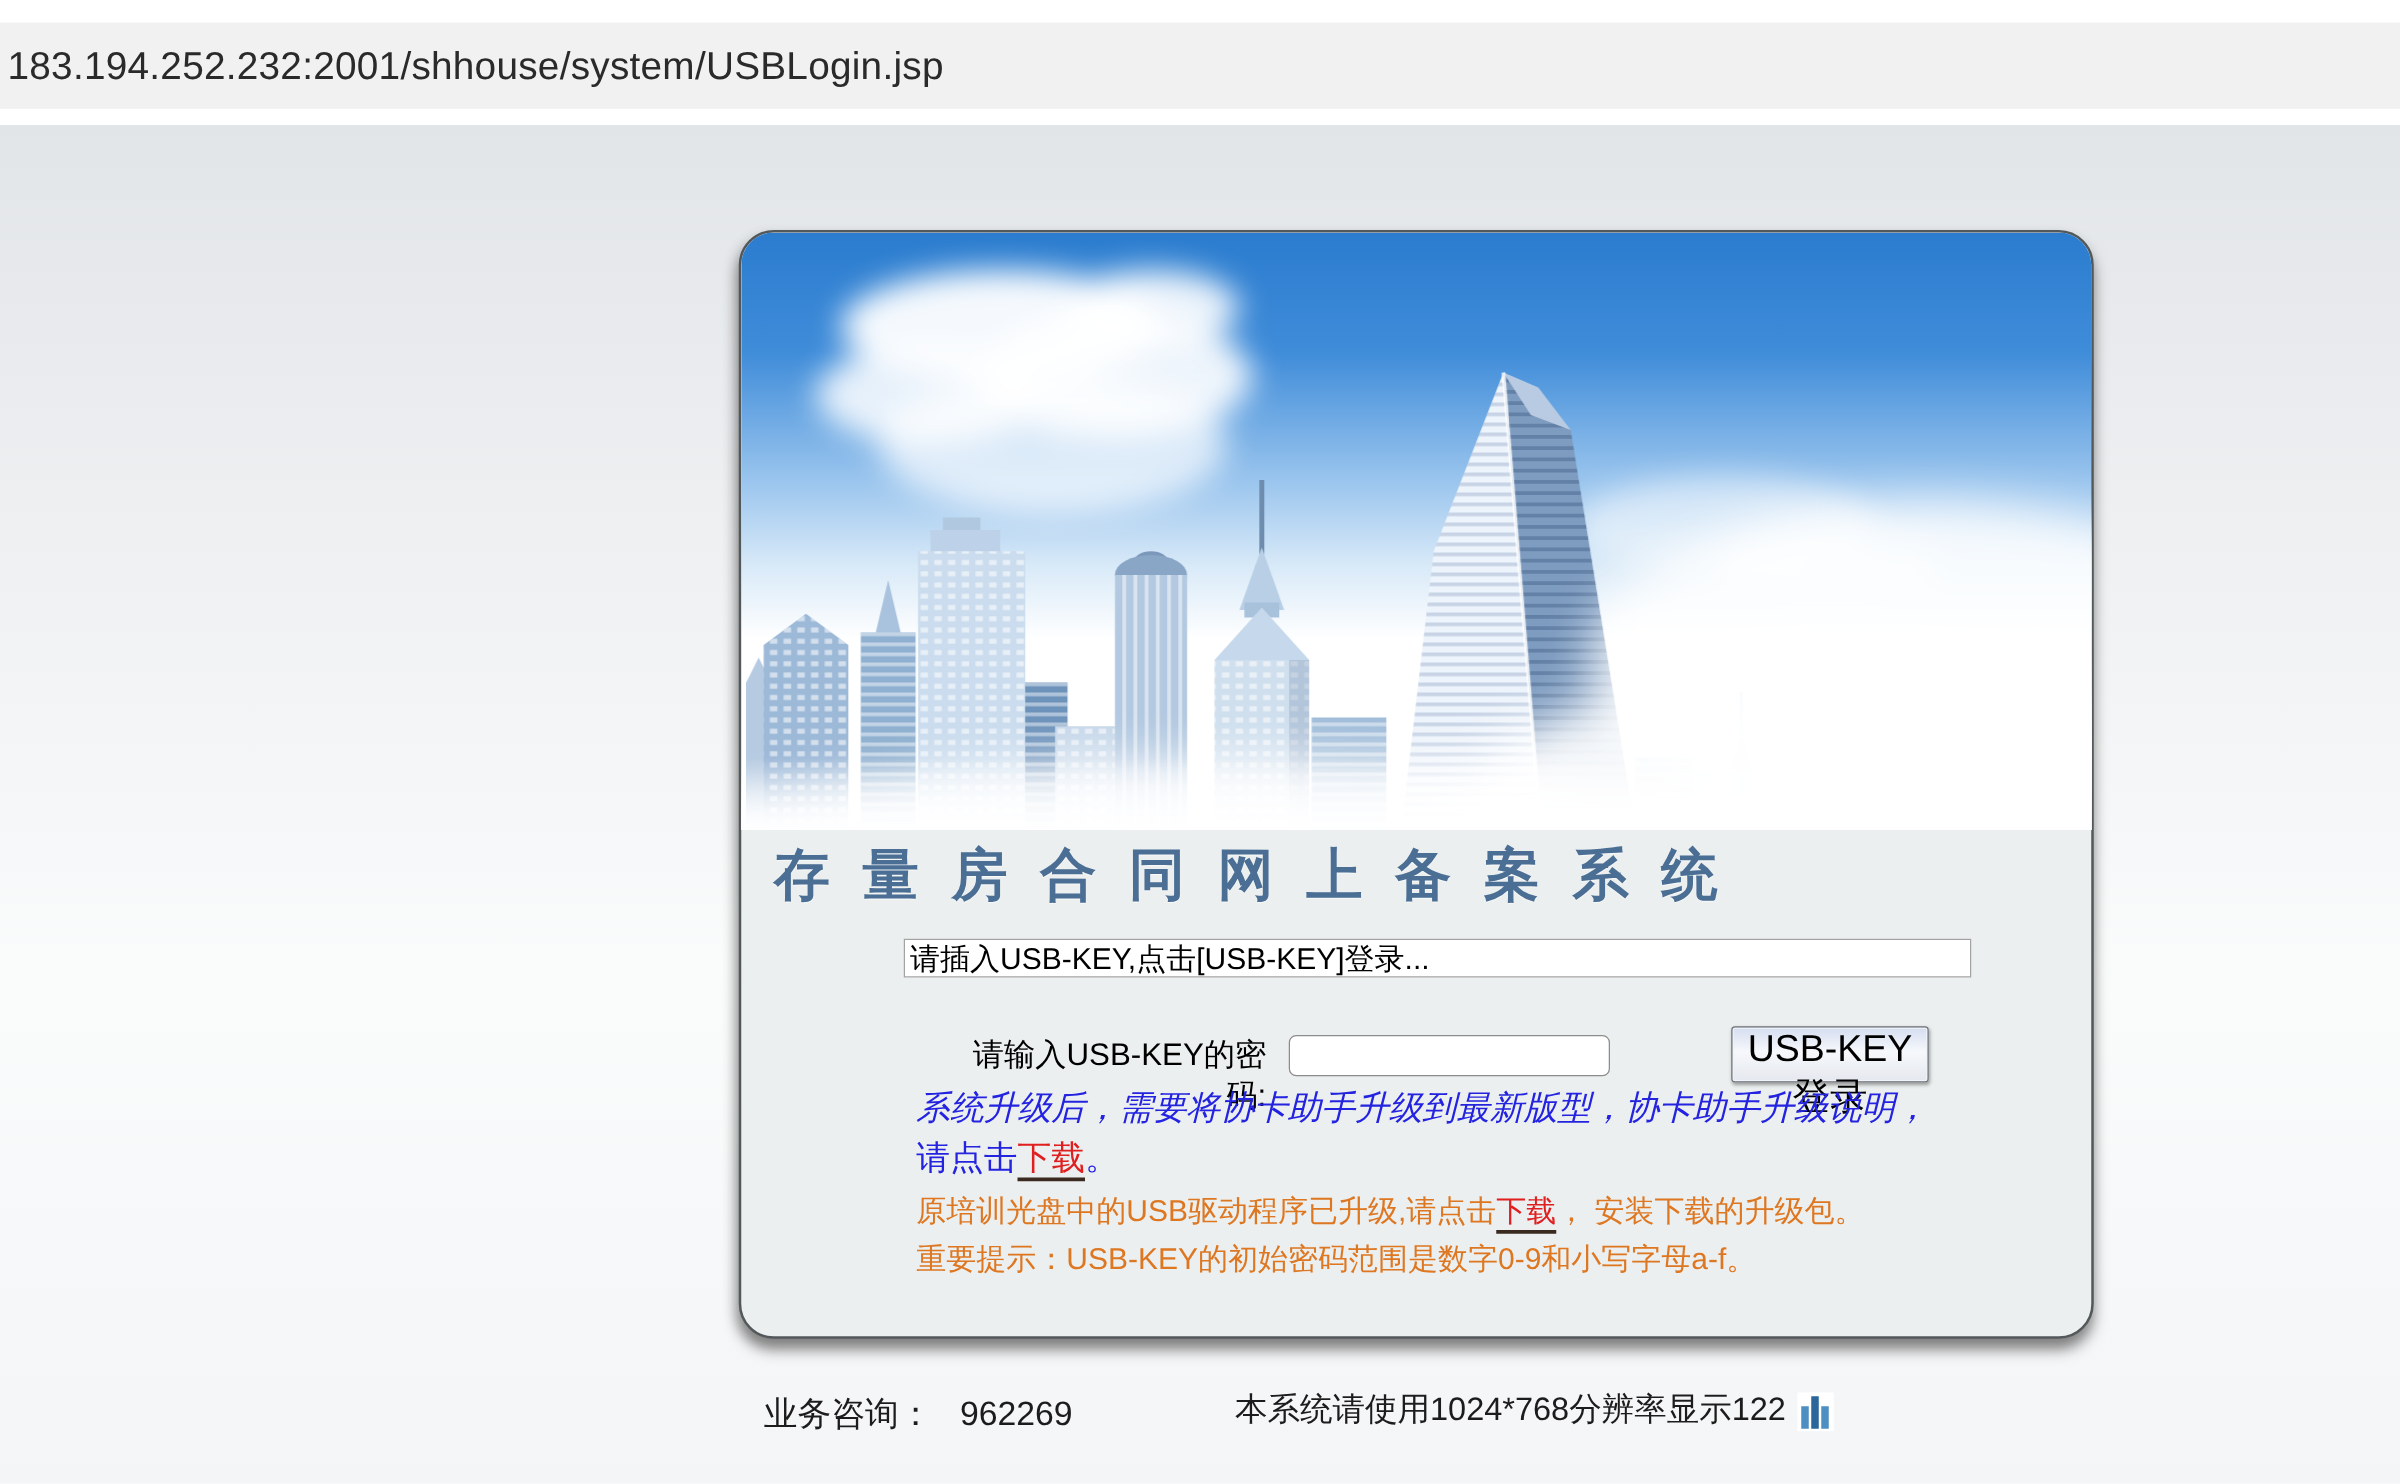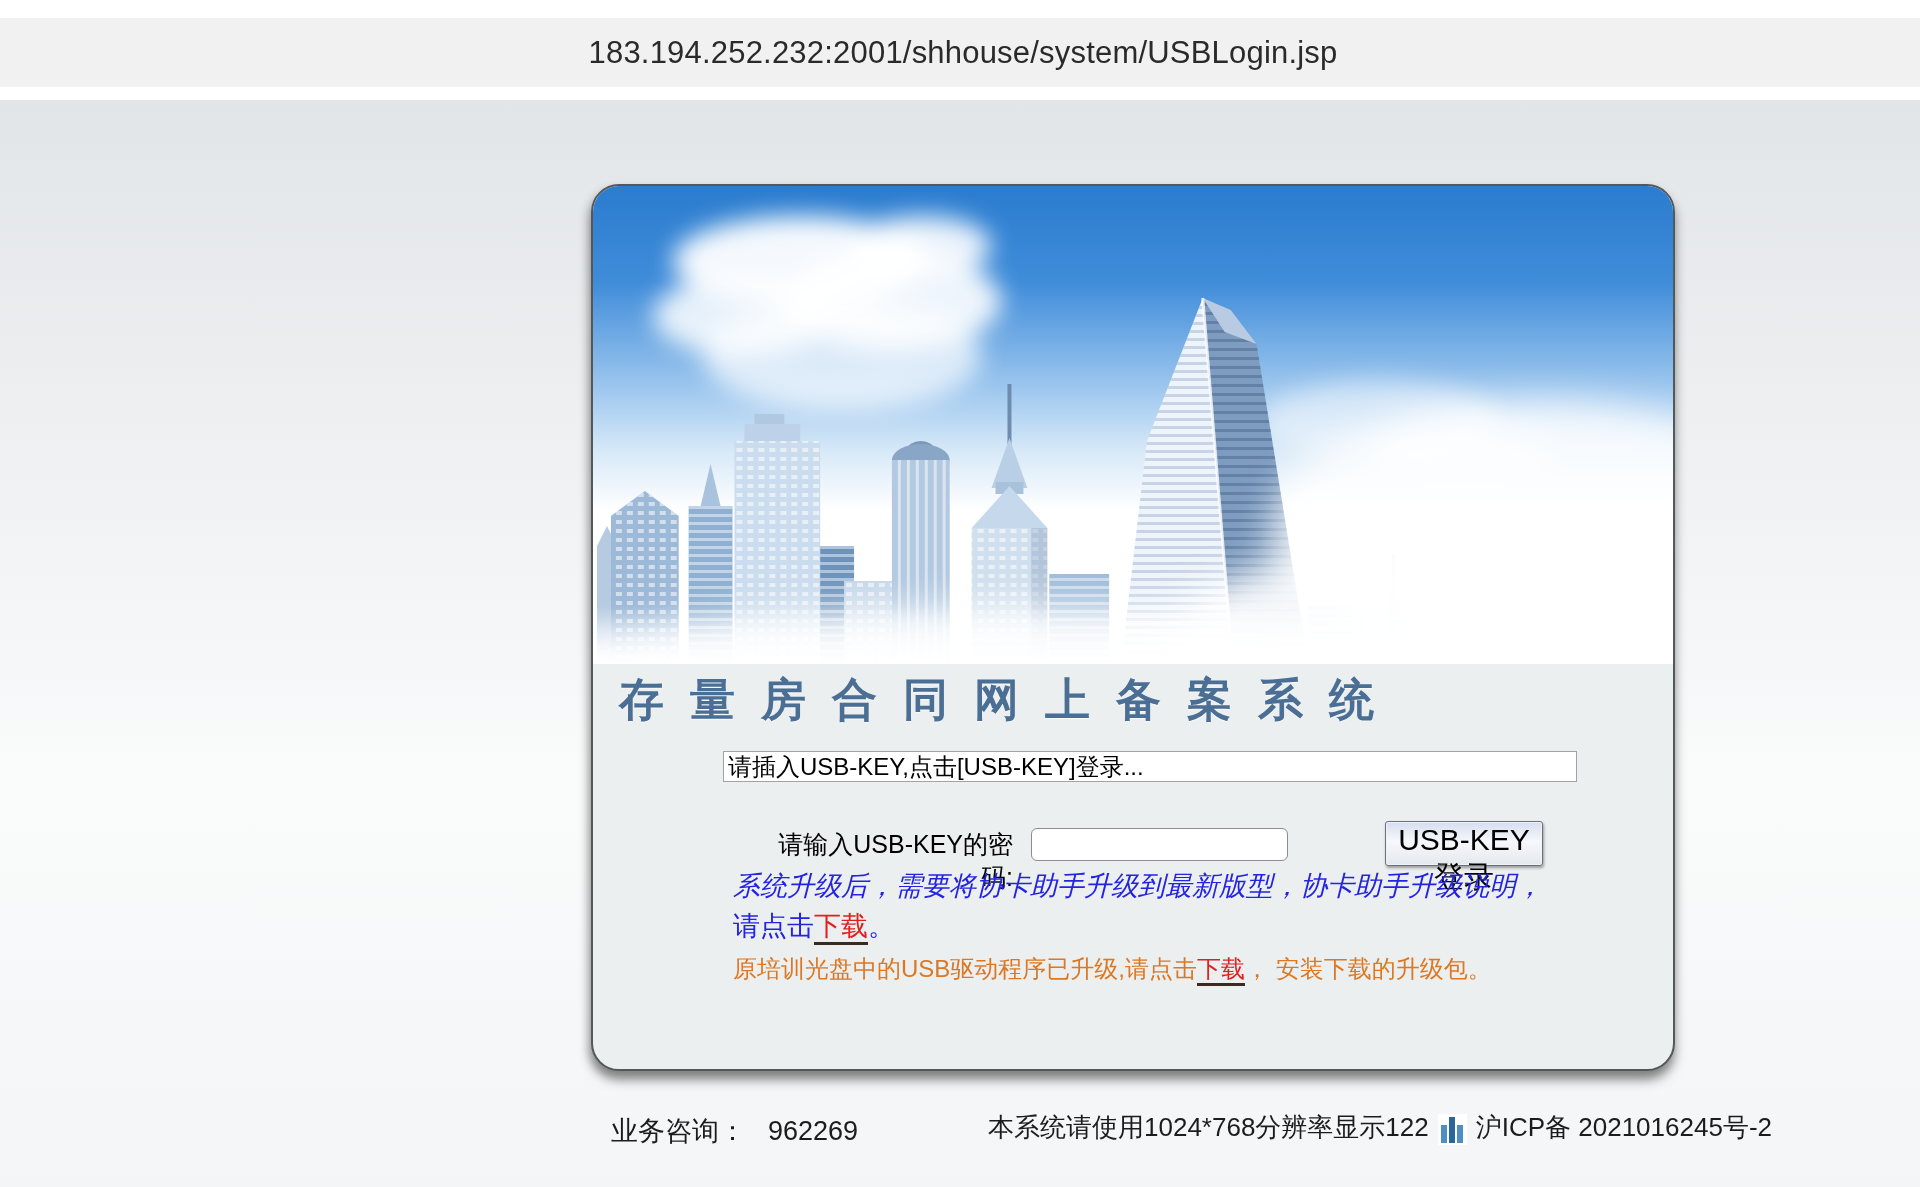--- a/index.html
+++ b/index.html
@@ -5,21 +5,21 @@
   html,body{margin:0;padding:0;}
   body{
     width:1920px;height:1187px;position:relative;overflow:hidden;
     background:#ffffff;
     font-family:"Liberation Sans",sans-serif;
   }
   
   .url-bar{
     position:absolute;left:0;top:18px;width:1920px;height:69px;
     background:#f1f1f2;display:flex;align-items:center;
-    padding-left:6px;box-sizing:border-box;justify-content:center;
+    padding-left:6px;box-sizing:border-box;
   }
   .url-text{font-size:31px;color:#2a2a2a;letter-spacing:.2px;}
   
   .main-bg{
     position:absolute;left:0;top:100px;width:1920px;height:1087px;
     background:linear-gradient(180deg,#e2e5e8 0%,#edeff1 28%,#fafbfb 62%,#f4f5f6 100%);
   }
   
   .card{
     position:absolute;left:591px;top:184px;width:1084px;height:887px;
@@ -205,27 +205,27 @@
   <div class="notice-blue nb1">
     <span>系统升级后，需要将协卡助手升级到最新版型，协卡助手升级说明，</span>
   </div>
   <div class="notice-blue nb2">
     <span>请点击</span><span class="dl-link">下载</span><span>。</span>
   </div>
 
   <div class="notice-orange no1">
     <span>原培训光盘中的USB驱动程序已升级,请点击</span><span class="dl-link">下载</span><span>， 安装下载的升级包。</span>
   </div>
+  <div class="notice-orange no2">重要提示：USB-KEY的初始密码范围是数字0-9和小写字母a-f。</div>
 </div>
 
 <div class="footer-left">
   <span>业务咨询：</span>
   <span class="num">962269</span>
 </div>
 <div class="footer-right">
   <span>本系统请使用1024*768分辨率显示122</span>
   <span class="mini-logo">
       <i></i>
       <i></i>
       <i></i>
     </span>
-  <span>沪ICP备 2021016245号-2</span>
 </div>
 
 </body></html>

